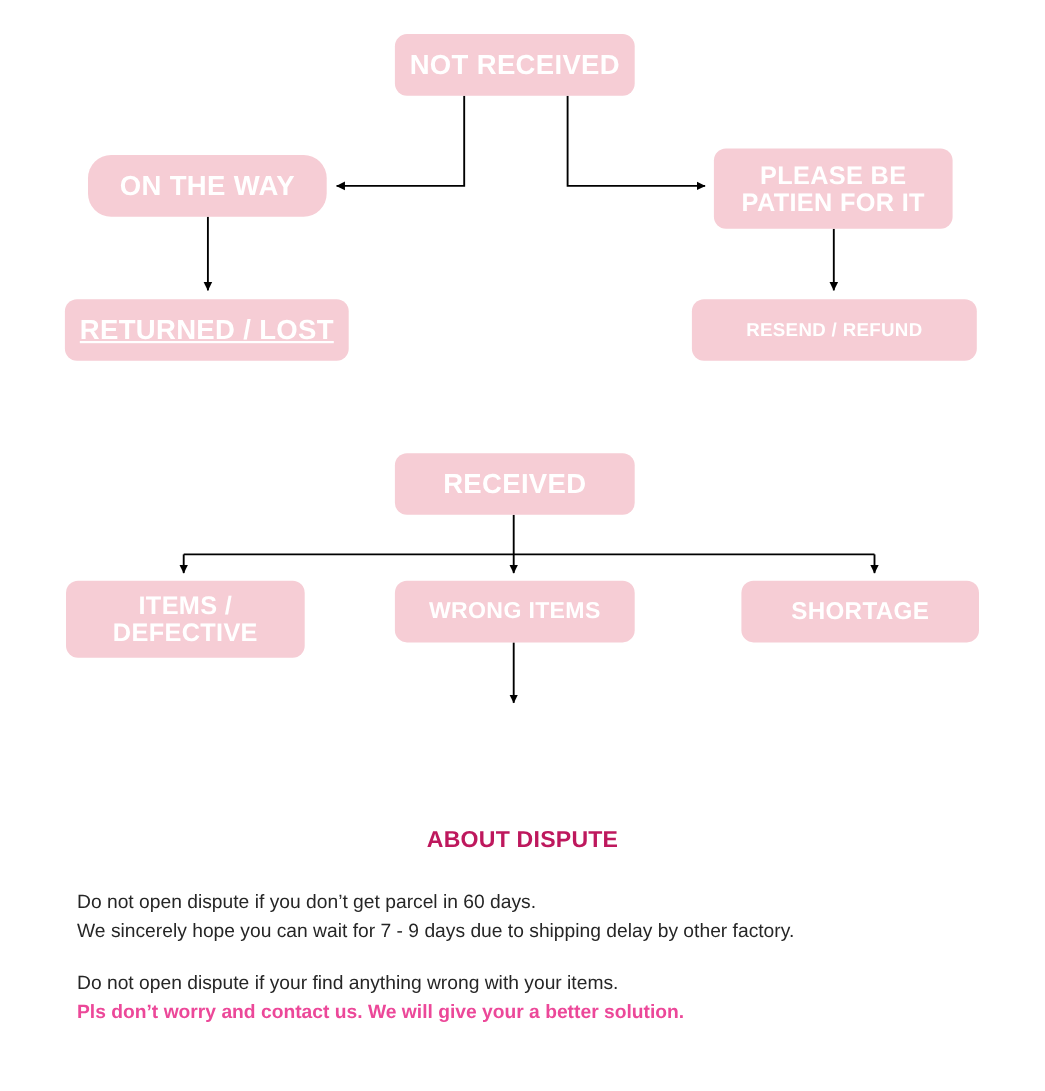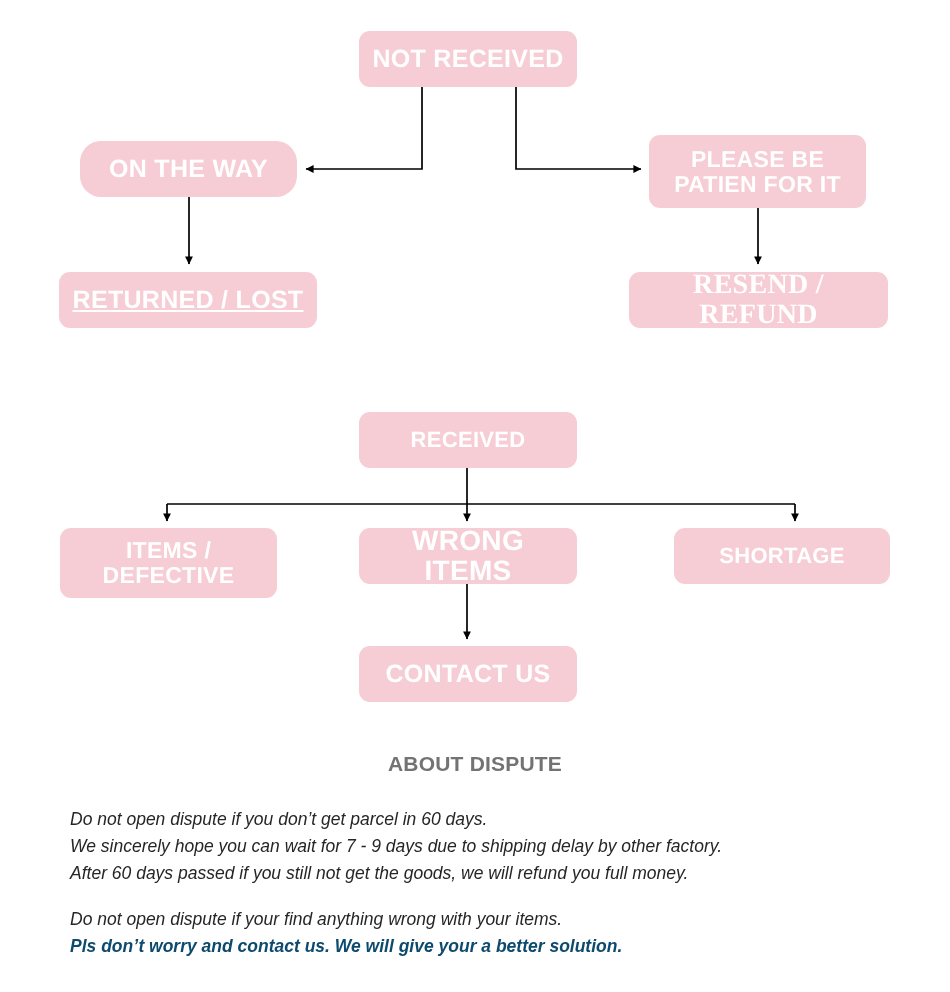--- a/index.html
+++ b/index.html
@@ -50,56 +50,56 @@
     display: block;
     white-space: pre-line;
     padding: 0 10px;
   }
 
   
   #node-not-received   { left: 359px; top: 31px;  width: 218px; height: 56px;  font-size: 25px; }
   #node-on-the-way     { left: 80px;  top: 141px; width: 217px; height: 56px;  font-size: 25px; border-radius: 21px; }
   #node-please-patient { left: 649px; top: 135px; width: 217px; height: 73px;  font-size: 23px; text-align: center; }
   #node-returned-lost  { left: 59px;  top: 272px; width: 258px; height: 56px;  font-size: 25px; text-decoration: underline; }
-  #node-resend-refund  { left: 629px; top: 272px; width: 259px; height: 56px;  font-size: 28px; font-family: Liberation Serif, serif; }
+  #node-resend-refund  { left: 629px; top: 272px; width: 259px; height: 56px;  font-size: 17px; }
 
   
-  #node-received       { left: 359px; top: 412px; width: 218px; height: 56px;  font-size: 22px; }
+  #node-received       { left: 359px; top: 412px; width: 218px; height: 56px;  font-size: 25px; }
   #node-broken         { left: 60px;  top: 528px; width: 217px; height: 70px;  font-size: 23px; }
-  #node-wrong-items    { left: 359px; top: 528px; width: 218px; height: 56px;  font-size: 28px; align-items: center; }
+  #node-wrong-items    { left: 359px; top: 528px; width: 218px; height: 56px;  font-size: 21px; align-items: center; }
   #node-shortage       { left: 674px; top: 528px; width: 216px; height: 56px;  font-size: 22px; }
   #node-contact-us     { left: 359px; top: 646px; width: 218px; height: 56px;  font-size: 25px; }
 
   
   #notes-section {
     position: absolute;
     left: 0;
     top: 752px;
     width: 950px;
   }
   #notes-heading {
     text-align: center;
     font-size: 21px;
     font-weight: bold;
-    color: #737373;
+    color: #be185d;
     letter-spacing: 0.2px;
     font-stretch: condensed;
   }
   #notes-body {
     margin-top: 30px;
     padding-left: 70px;
     font-size: 17.5px;
     color: #262626;
     line-height: 1.53;
     font-stretch: condensed;
   }
-  .note-para { margin: 0 0 20px 0; font-style: italic; }
+  .note-para { margin: 0 0 20px 0; }
   .note-para:last-child { margin-bottom: 0; }
   .note-line { display: block; white-space: pre; }
-  .note-line.strong { font-weight: bold; color: #0c4a6e; }
+  .note-line.strong { font-weight: bold; color: #ec4899; }
 </style>
 </head>
 <body>
 
 <div id="diagram-canvas">
 
   <svg class="arrow-layer" viewBox="0 0 950 992">
     <defs>
       <marker id="arrowhead" markerWidth="9" markerHeight="9" refX="7.6" refY="4.5" orient="auto" markerUnits="userSpaceOnUse">
         <path d="M0,0.6 L8,4.5 L0,8.4 z" fill="#000000"></path>
@@ -158,32 +158,28 @@
   </div>
 
   <div class="node" id="node-wrong-items">
     <span class="node-label">WRONG ITEMS</span>
   </div>
 
   <div class="node" id="node-shortage">
     <span class="node-label">SHORTAGE</span>
   </div>
 
-  <div class="node" id="node-contact-us">
-    <span class="node-label">CONTACT US</span>
-  </div>
 
   <div id="notes-section">
     <div id="notes-heading">ABOUT DISPUTE</div>
 
     <div id="notes-body">
       <p class="note-para">
         <span class="note-line">Do not open dispute if you don’t get parcel in 60 days.</span>
         <span class="note-line">We sincerely hope you can wait for 7 - 9 days due to shipping delay by other factory.</span>
-        <span class="note-line">After 60 days passed if you still not get the goods, we will refund you full money.</span>
       </p>
       <p class="note-para">
         <span class="note-line">Do not open dispute if your find anything wrong with your items.</span>
         <span class="note-line strong">Pls don’t worry and contact us. We will give your a better solution.</span>
       </p>
     </div>
   </div>
 
 </div>
 

